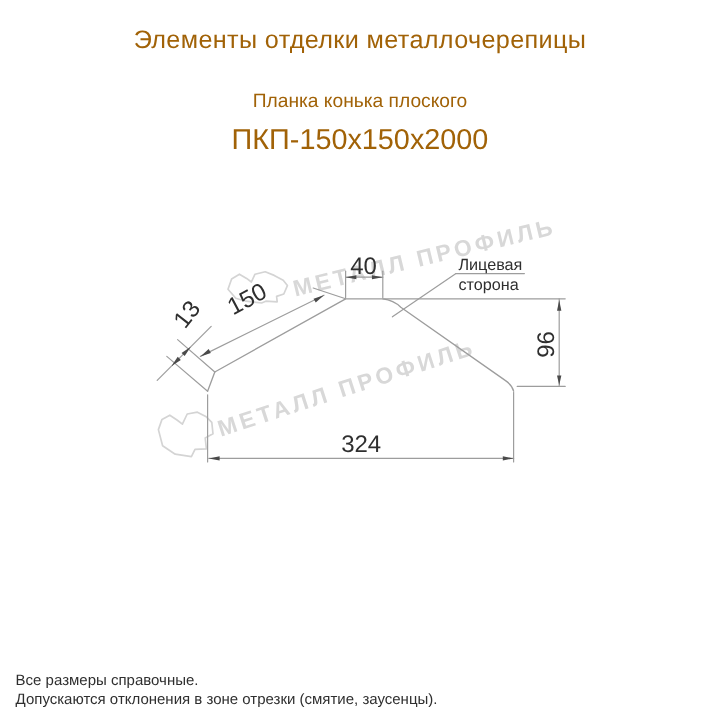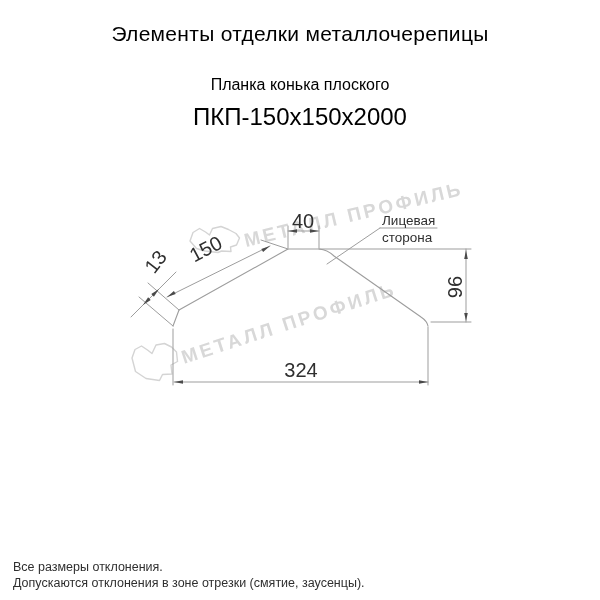--- a/index.html
+++ b/index.html
@@ -1,21 +1,21 @@
 <!DOCTYPE html>
 <html><head>
 <meta charset="utf-8">
 <style>
   html,body{margin:0;padding:0;}
   body{
     width:600px;height:600px;position:relative;overflow:hidden;
     background:#ffffff;
     font-family:"Liberation Sans", sans-serif;
   }
-  .hdr{position:absolute;left:0;right:0;text-align:center;color:#000000;white-space:nowrap;}
+  .hdr{position:absolute;left:0;right:0;text-align:center;color:#a16207;white-space:nowrap;}
   #title{top:22px;font-size:21px;letter-spacing:.3px;}
   #subtitle{top:76px;font-size:16px;}
   #model{top:103px;font-size:24px;}
   #drawing{position:absolute;left:0;top:0;width:600px;height:600px;}
   .ftr{position:absolute;left:13px;color:#2f2f2f;font-size:12.5px;white-space:nowrap;}
   #note1{top:560px;}
   #note2{top:576px;}
   
   .pline{stroke:#9d9d9d;stroke-width:1.1;fill:none;stroke-linejoin:round;stroke-linecap:round;}
   .dline{stroke:#9d9d9d;stroke-width:1;fill:none;stroke-linecap:round;}
@@ -90,14 +90,14 @@
   </g>
 
   <g>
     <line class="dline" x1="327" y1="264" x2="380" y2="228"></line>
     <line class="dline" x1="380" y1="228" x2="437" y2="228"></line>
     <text class="lbltxt" x="382" y="225">Лицевая</text>
     <text class="lbltxt" x="382" y="242">сторона</text>
   </g>
 </svg>
 
-<div id="note1" class="ftr">Все размеры отклонения.</div>
+<div id="note1" class="ftr">Все размеры справочные.</div>
 <div id="note2" class="ftr">Допускаются отклонения в зоне отрезки (смятие, заусенцы).</div>
 
 </body></html>

